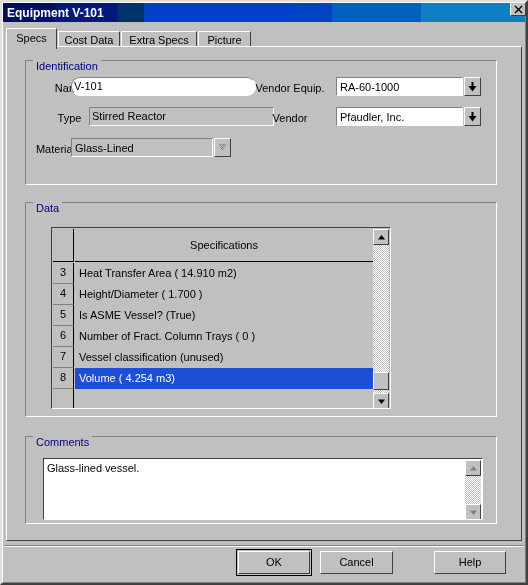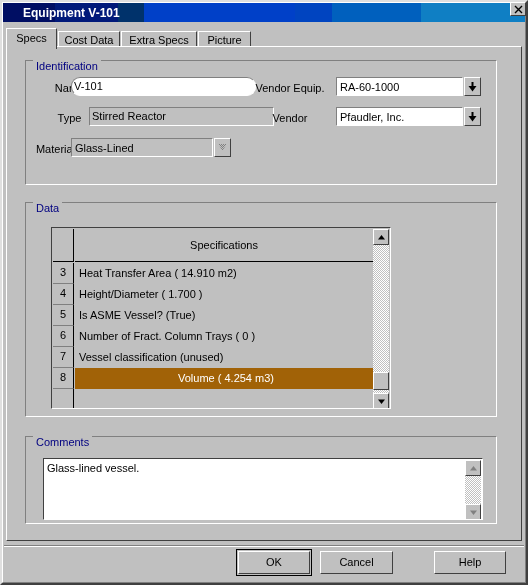--- a/index.html
+++ b/index.html
@@ -63,21 +63,21 @@
       #0044c0 56%, #0044c0 63%,
       #0060be 63%, #0060be 80%,
       #0f7fc4 80%, #0f7fc4 100%);
   }
   .titlebar-text {
     position: relative;
     z-index: 2;
     color: #ffffff;
     font-weight: bold;
     font-size: 12px;
-    padding-left: 20px;
+    padding-left: 4px;
     letter-spacing: 0px;
     white-space: nowrap;
   }
   .title-close {
     position: absolute;
     right: 2px; top: 2px;
     width: 16px; height: 14px;
     background: #c0c0c0;
     border-top: 1px solid #ffffff;
     border-left: 1px solid #ffffff;
@@ -287,23 +287,22 @@
     box-sizing: border-box;
     background: #c0c0c0;
     font-size: 11px;
     color: #000000;
     padding-left: 4px;
     line-height: 20px;
     white-space: nowrap;
     overflow: hidden;
   }
   .grid-row.selected .row-text {
-    background: #a16207;
+    background: #1d4ed8;
     color: #ffffff;
-    text-align: center;
   }
   .grid-row.blank .row-text { background: #c0c0c0; }
 
   
   .vscroll {
     position: absolute;
     top: 1px;
     right: 1px;
     width: 16px;
     background:

